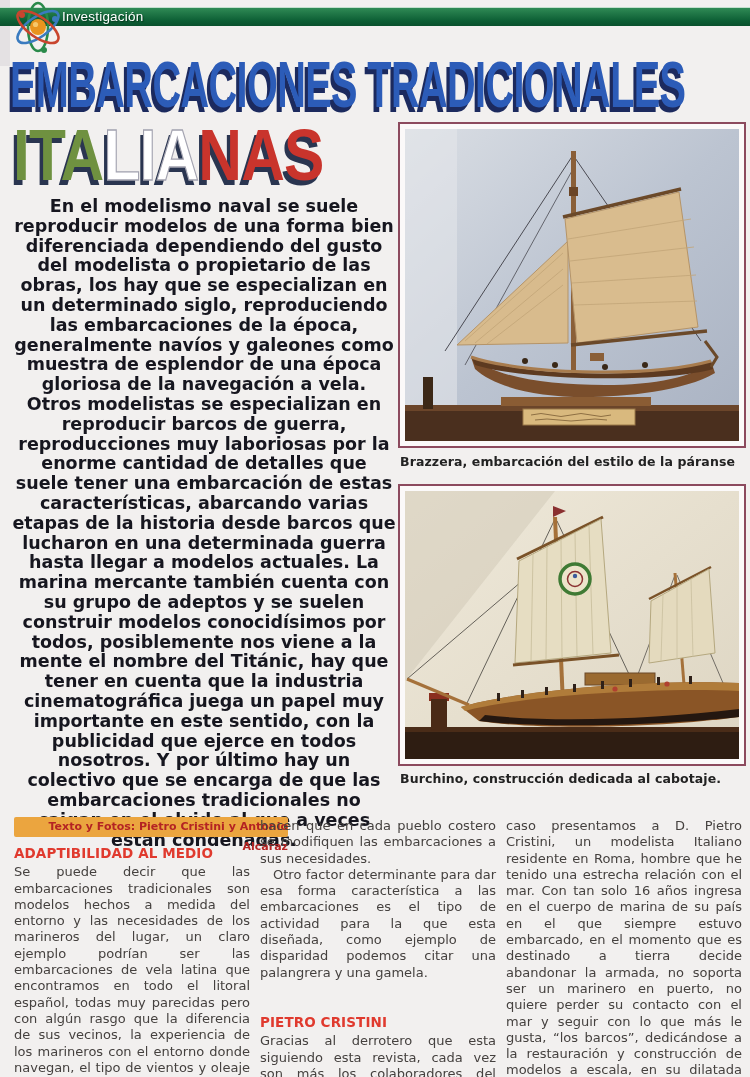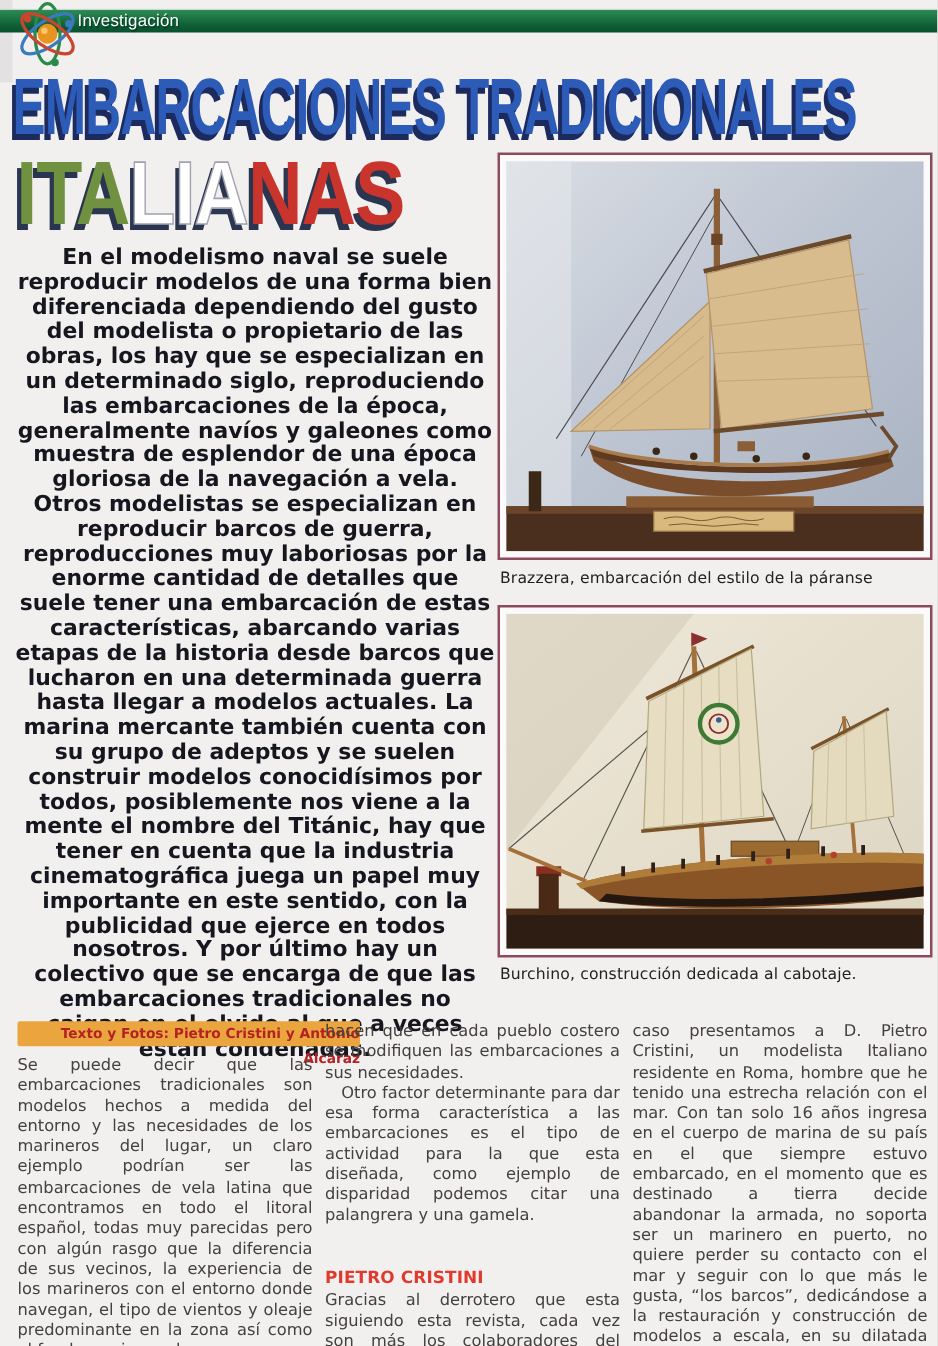--- a/index.html
+++ b/index.html
@@ -58,21 +58,21 @@
   
   .photo {
     position:absolute; left:398px; width:348px;
     border:2px solid #8c4a5e; background:#fbf9f9; padding:5px;
   }
   .photo-1 { top:122px; height:326px; }
   .photo-2 { top:484px; height:282px; }
   .photo svg { display:block; width:100%; height:100%; }
   .caption {
     position:absolute; left:400px; width:344px;
-    font-size:12.5px; font-weight:normal; color:#222222; letter-spacing:.1px;
+    font-size:12.5px; font-weight:bold; color:#222222; letter-spacing:.1px;
   }
   .caption-1 { top:454px; }
   .caption-2 { top:771px; }
 
   
   .credit {
     position:absolute; left:14px; top:817px; width:274px; height:20px;
     background:#eba53f; border-radius:2px;
     font-size:11px; font-weight:bold; color:#b42323;
     text-align:right; line-height:20px;
@@ -212,20 +212,21 @@
       </g>
       <circle cx="210" cy="198" r="2.6" fill="#b04030"></circle>
         <circle cx="262" cy="193" r="2.6" fill="#b04030"></circle>
     </svg>
   </div>
   <div class="caption caption-2">Burchino, construcción dedicada al cabotaje.</div>
 
   <div class="credit">Texto y Fotos: Pietro Cristini y Antonio Alcaraz</div>
 
   <div class="col col1">
+    <h3>ADAPTIBILIDAD AL MEDIO</h3>
     <p>Se puede decir que las embarcaciones tradicionales son modelos hechos a medida del entorno y las necesidades de los marineros del lugar, un claro ejemplo podrían ser las embarcaciones de vela latina que encontramos en todo el litoral español, todas muy parecidas pero con algún rasgo que la diferencia de sus vecinos, la experiencia de los marineros con el entorno donde navegan, el tipo de vientos y oleaje predominante en la zona así como el fondo marino y playas,</p>
   </div>
 
   <div class="col col2">
     <p>hacen que en cada pueblo costero se modifiquen las embarcaciones a sus necesidades.</p>
     <p class="indent">Otro factor determinante para dar esa forma característica a las embarcaciones es el tipo de actividad para la que esta diseñada, como ejemplo de disparidad podemos citar una palangrera y una gamela.</p>
     <h3>PIETRO CRISTINI</h3>
     <p>Gracias al derrotero que esta siguiendo esta revista, cada vez son más los colaboradores del extranjero que nos aportan sus trabajos para que nuestra revista de modelismo sea más internacional. En este</p>
   </div>
 

